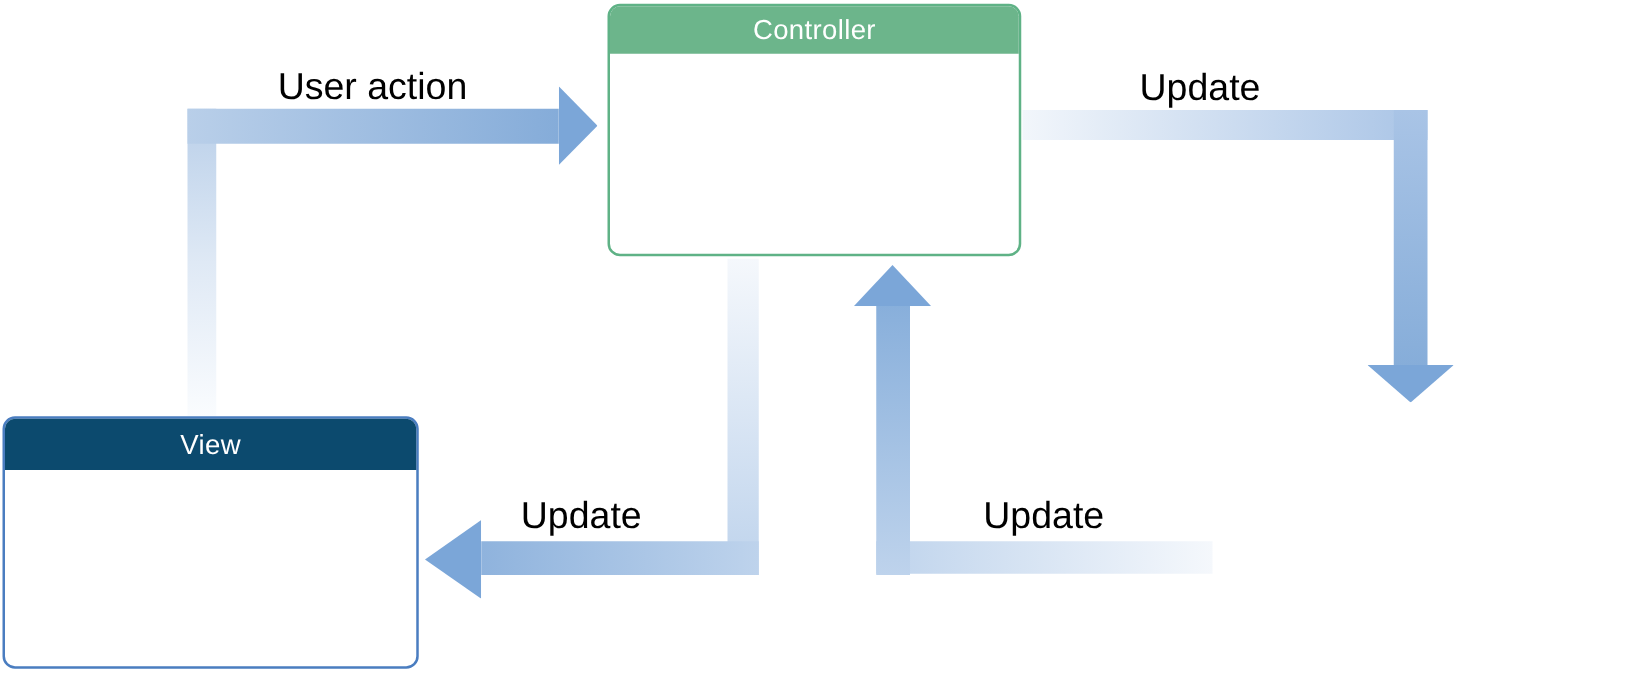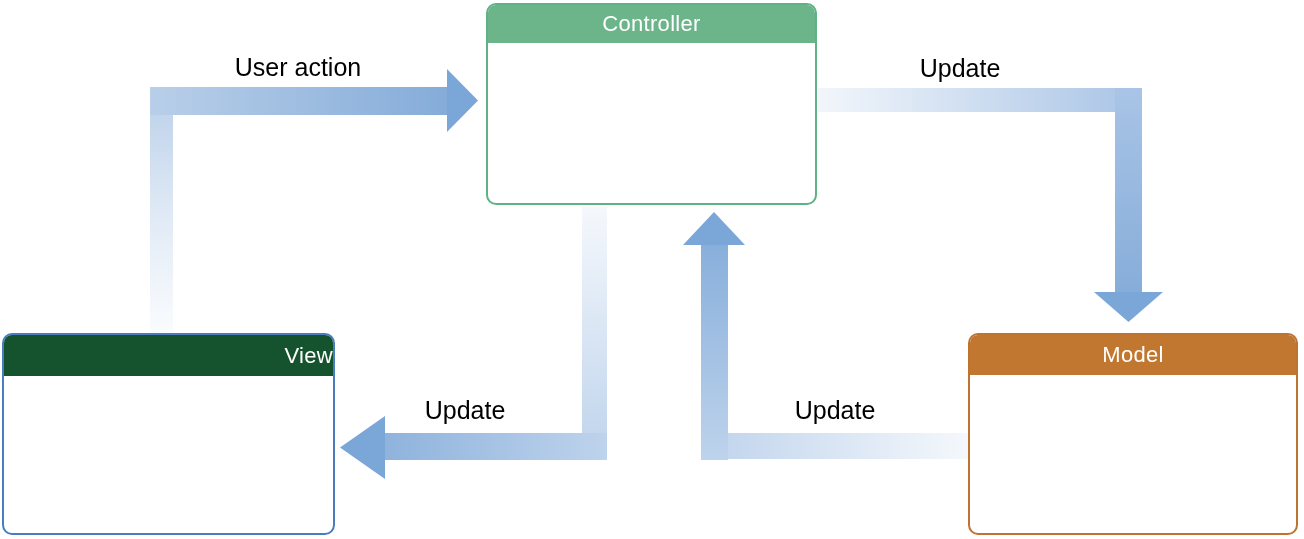--- a/index.html
+++ b/index.html
@@ -37,21 +37,21 @@
   }
   .node-controller {
     left: 486px; top: 3px; width: 331px; height: 202px;
     border: 2px solid #5fb286;
   }
   .node-controller .header { height: 38px; background: #6cb58b; }
   .node-view {
     left: 2px; top: 333px; width: 333px; height: 202px;
     border: 2px solid #4a7dc0;
   }
-  .node-view .header { height: 41px; background: #14532d; justify-content: flex-end; }
+  .node-view .header { height: 41px; background: #0c4a6e; }
   .node-model {
     left: 968px; top: 333px; width: 330px; height: 202px;
     border: 2px solid #bf7330;
   }
   .node-model .header { height: 40px; background: #c1772f; }
 
   
   .seg { position: absolute; }
   .head { position: absolute; background: #7ba6d8; }
 
@@ -83,21 +83,21 @@
   .a4-h { left: 701px; top: 433px; width: 269px; height: 26px;
           background: linear-gradient(to right, #bed3ec, #f5f8fc); }
   .a4-v { left: 701px; top: 244px; width: 27px; height: 216px;
           background: linear-gradient(to top, #bed3ec, #88afdb); }
   .a4-head { left: 683px; top: 212px; width: 62px; height: 33px;
           clip-path: polygon(50% 0, 100% 100%, 0 100%); }
 
   
   .flow-label {
     position: absolute;
-    font-size: 25px;
+    font-size: 30px;
     line-height: 1;
     color: #000000;
     white-space: nowrap;
     transform: translateX(-50%);
   }
   .lbl-user-action { left: 298px; top: 55px; }
   .lbl-update-model { left: 960px; top: 56px; }
   .lbl-update-view { left: 465px; top: 398px; }
   .lbl-notify { left: 835px; top: 398px; }
 </style>
@@ -139,19 +139,14 @@
       <span>Controller</span>
     </div>
   </div>
 
   <div class="node node-view">
     <div class="header">
       <span>View</span>
     </div>
   </div>
 
-  <div class="node node-model">
-    <div class="header">
-      <span>Model</span>
-    </div>
-  </div>
 
 </div>
 
 </body></html>

